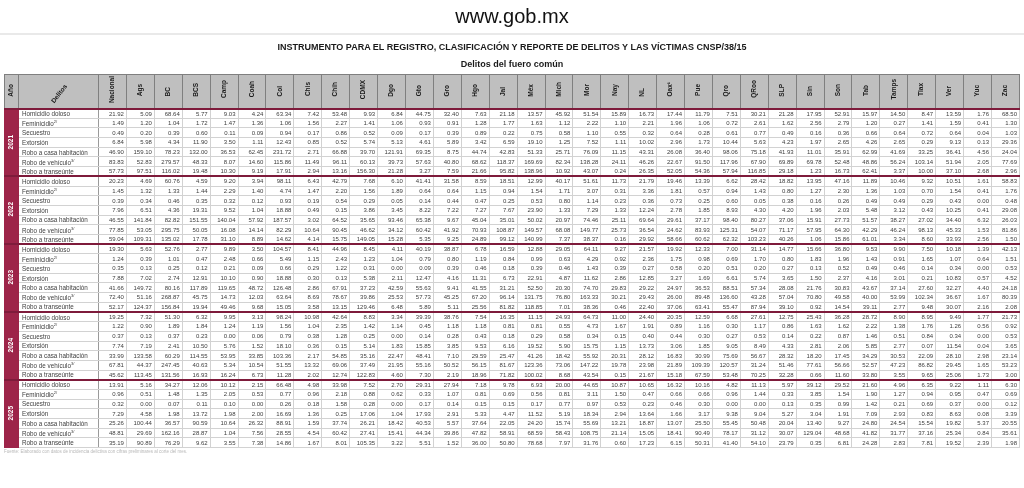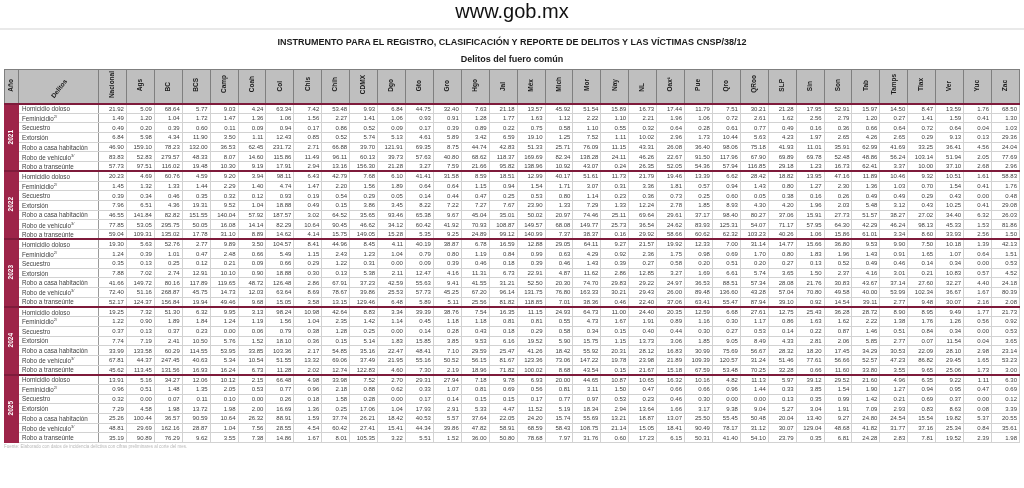--- a/index.html
+++ b/index.html
@@ -1,21 +1,21 @@
 <!DOCTYPE html>
 <html><head>
 <meta charset="utf-8">
 <style>
   * { box-sizing: border-box; }
   html, body { margin:0; padding:0; }
   body {
     width:1024px; height:488px; overflow:hidden; background:#fff;
     font-family:"Liberation Sans", sans-serif;
   }
-  .brand-bar { text-align:center; padding-bottom:5px; border-bottom:2px solid #e9e9e9; }
+  .brand-bar { text-align:center; padding-top:5px; padding-bottom:5px; border-bottom:2px solid #e9e9e9; }
   .brand { font-size:20px; color:#111; display:inline-block; }
   .titles { text-align:center; margin-top:6px; color:#1a1a1a; }
   .titles .l { font-weight:bold; font-size:9px; line-height:12px; }
   .titles .gap { height:5px; }
   table.report { border-collapse:collapse; table-layout:fixed; width:1016px; margin:4px auto 0 auto; border:1px solid #595959; }
   thead th {
     background:#bfbfbf; border:1px solid #7f7f7f; height:34px;
     vertical-align:middle; text-align:center; padding:0; overflow:hidden;
   }
   .vtext {
@@ -34,21 +34,21 @@
   .footnote { width:1016px; margin:1px auto 0 auto; font-size:4.5px; color:#b8b8b8; text-align:left; line-height:1.2; }
 </style>
 </head>
 <body>
 
 <div class="brand-bar">
   <span class="brand">www.gob.mx</span>
 </div>
 
 <div class="titles">
-  <div class="l">INSTRUMENTO PARA EL REGISTRO, CLASIFICACIÓN Y REPORTE DE DELITOS Y LAS VÍCTIMAS CNSP/38/12</div>
+  <div class="l">INSTRUMENTO PARA EL REGISTRO, CLASIFICACIÓN Y REPORTE DE DELITOS Y LAS VÍCTIMAS CNSP/38/15</div>
   <div class="gap"></div>
   <div class="l">Delitos del fuero común</div>
 </div>
 
 <table class="report">
   <colgroup>
     <col style="width:14px">
     <col style="width:80px">
   </colgroup>
   <thead>

